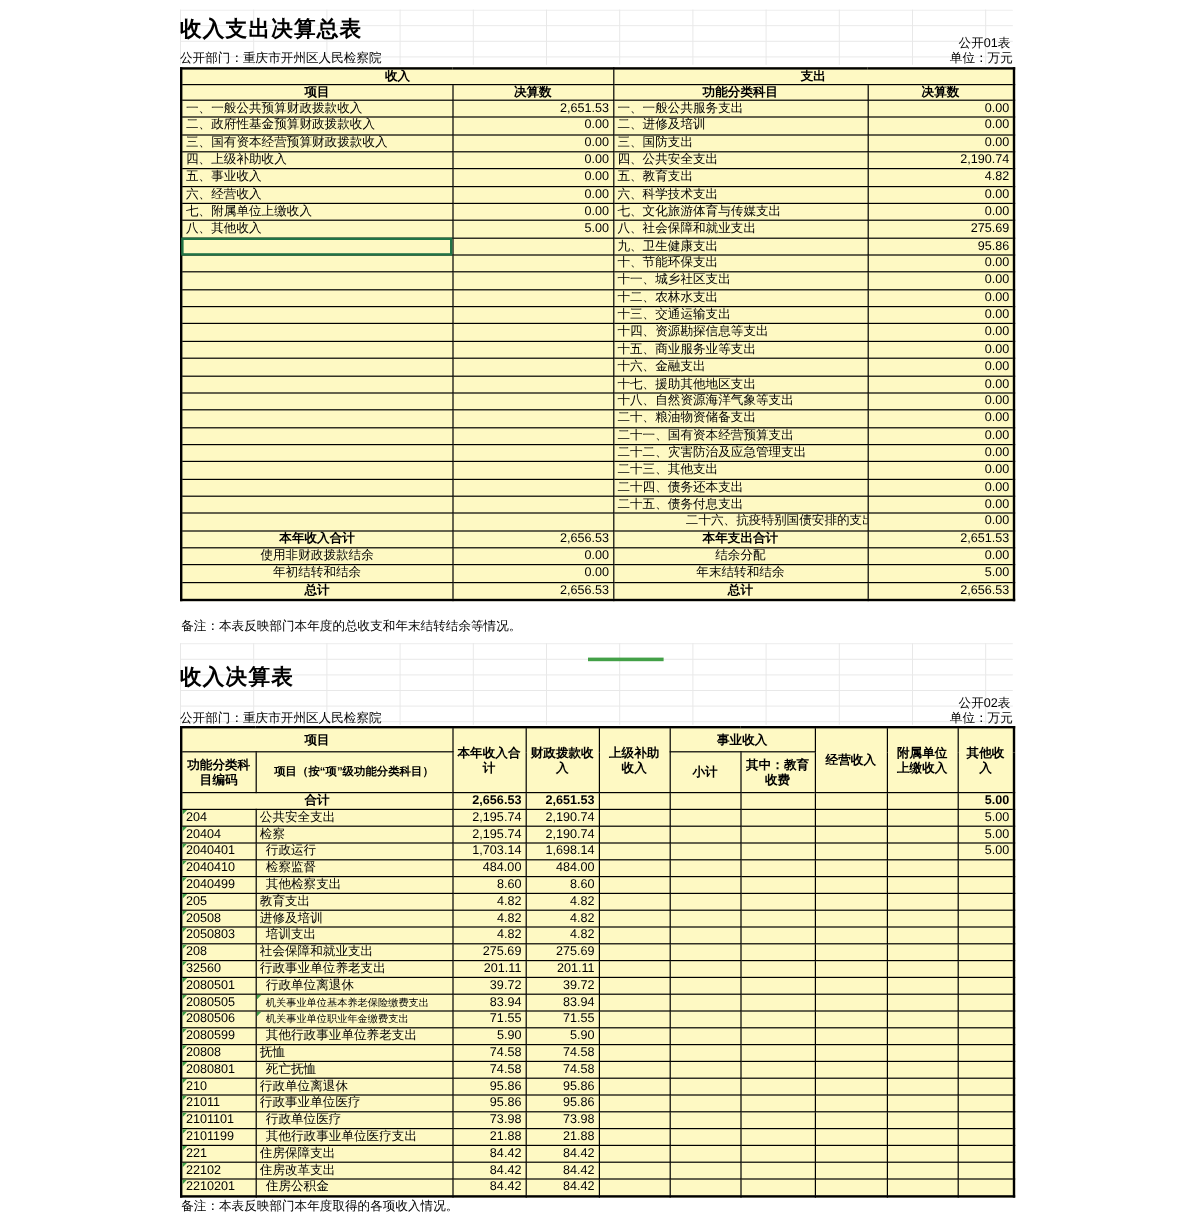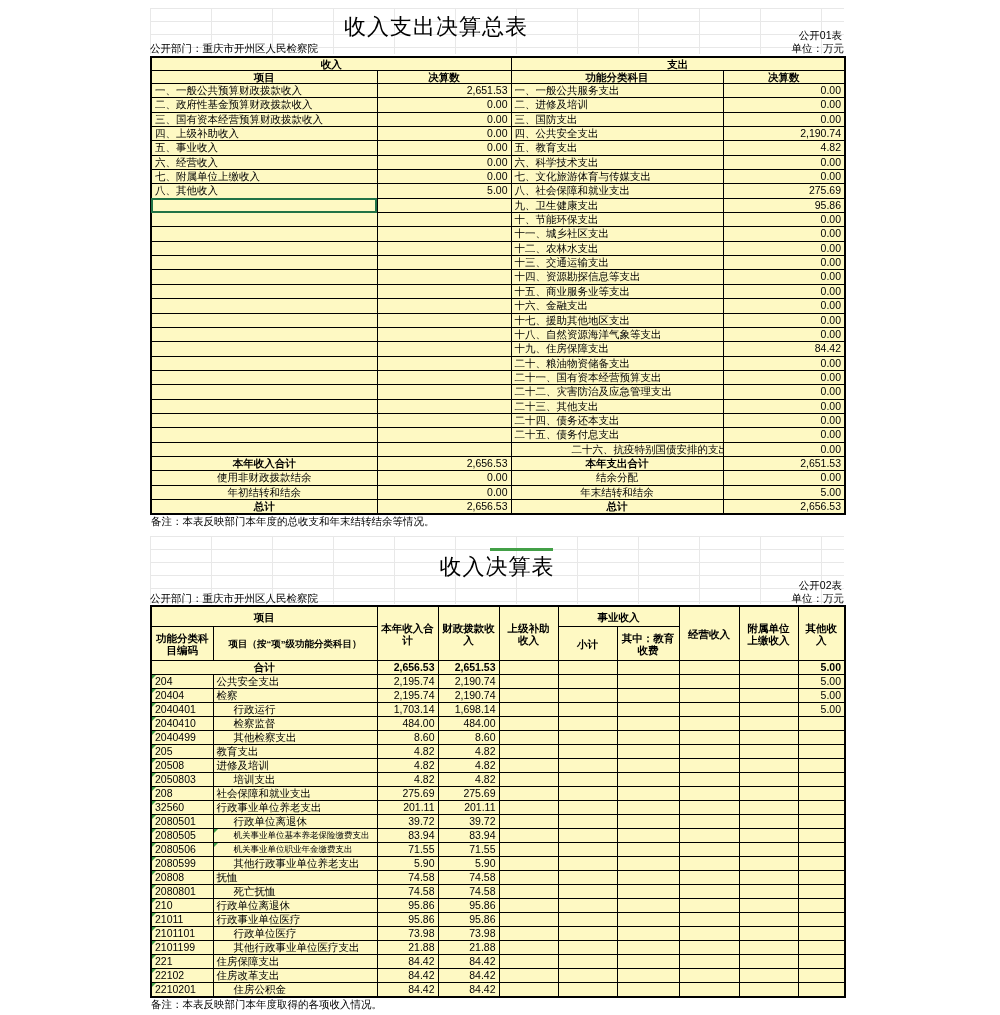--- a/index.html
+++ b/index.html
@@ -10,22 +10,22 @@
   }
   .grid-bg{
     position:absolute;z-index:0;opacity:.65;
     background-image:
       linear-gradient(to right,#dcdcdc 1px,transparent 1px),
       linear-gradient(to bottom,#dcdcdc 1px,transparent 1px);
     background-size:61px 13px;
   }
   .sheet{position:absolute;left:150px;width:694px;z-index:1;}
   .t-title{
-    position:absolute;left:0;text-align:center;font-weight:normal;
-    font-size:22px;letter-spacing:1px;white-space:nowrap;
+    position:absolute;left:0;text-align:left;font-weight:bold;
+    font-size:18px;letter-spacing:1px;white-space:nowrap;
   }
   .t-sub{position:absolute;right:2px;font-size:10.5px;white-space:nowrap;}
   .t-meta{
     position:absolute;left:0;width:100%;display:flex;
     justify-content:space-between;font-size:10.5px;white-space:nowrap;
   }
   table{
     border-collapse:collapse;table-layout:fixed;width:694px;
     position:absolute;left:0;border:2px solid #000;background:#fef9c3;
   }
@@ -38,21 +38,21 @@
   .t2 tbody td{line-height:13px;}
   .hd{text-align:center;font-weight:bold;white-space:normal;line-height:12px;}
   .t2 thead tr:first-child td{height:19px;}
   .t2 thead tr:last-child td{height:33px;}
   .hd-small{font-size:9.5px;}
   .lbl{text-align:left;}
   .num{text-align:right;}
   .ctr{text-align:center;}
   .bold{font-weight:bold;}
   .code{text-align:left;}
-  .ind{padding-left:20px;}
+  .ind{padding-left:8px;}
   .ind26{padding-left:60px;}
   .shrink{font-size:8.5px;}
   .cursor{outline:2px solid #217346;outline-offset:-2px;}
   .tri::before{
     content:"";position:absolute;top:0;left:0;width:0;height:0;
     border-top:4px solid #3fa047;border-right:4px solid transparent;
   }
   .remark{position:absolute;left:1px;font-size:10.5px;white-space:nowrap;}
   .sel-bar{position:absolute;background:#43a047;z-index:2;}
 </style>
@@ -195,26 +195,20 @@
         </tr>
         <tr>
           <td class="lbl"></td>
           <td class="num"></td>
           <td class="lbl">十八、自然资源海洋气象等支出</td>
           <td class="num">0.00</td>
         </tr>
         <tr>
           <td class="lbl"></td>
           <td class="num"></td>
-          <td class="lbl">十九、住房保障支出</td>
-          <td class="num">84.42</td>
-        </tr>
-        <tr>
-          <td class="lbl"></td>
-          <td class="num"></td>
           <td class="lbl">二十、粮油物资储备支出</td>
           <td class="num">0.00</td>
         </tr>
         <tr>
           <td class="lbl"></td>
           <td class="num"></td>
           <td class="lbl">二十一、国有资本经营预算支出</td>
           <td class="num">0.00</td>
         </tr>
         <tr>

